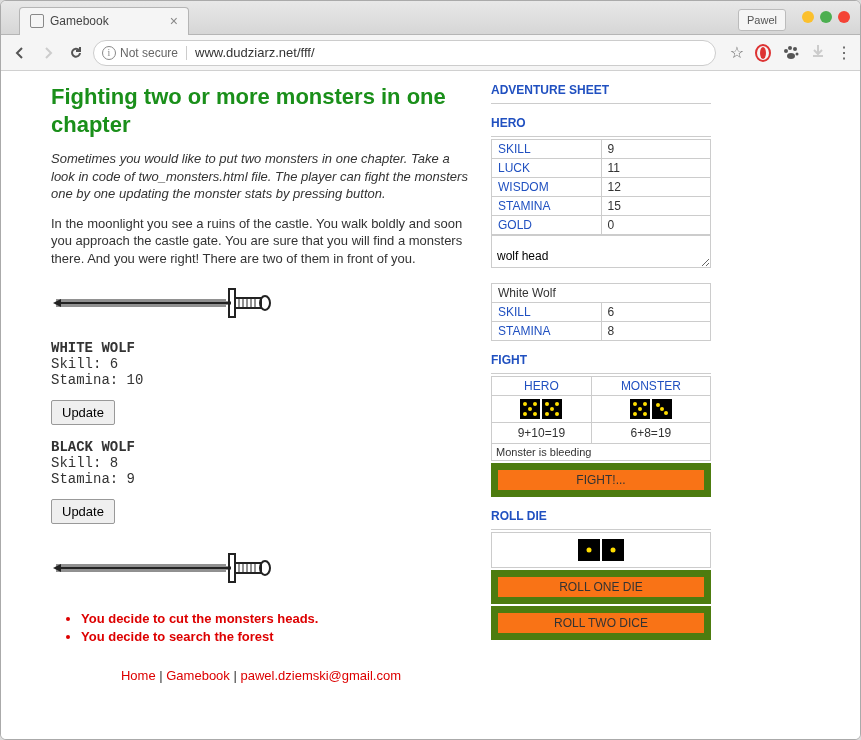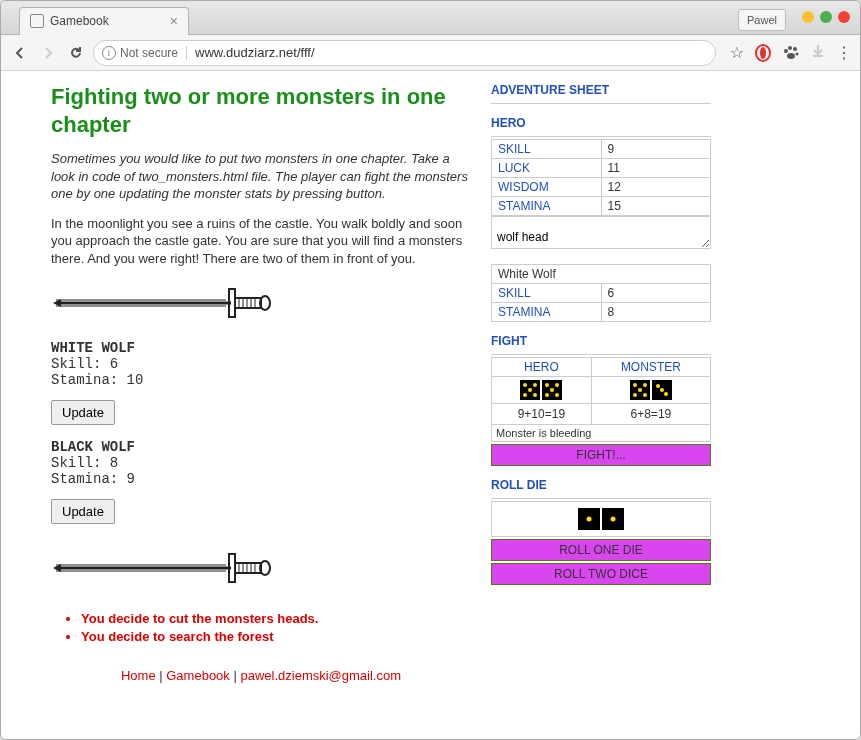--- a/index.html
+++ b/index.html
@@ -66,21 +66,21 @@
     .stat-table { width: 100%; border-collapse: collapse; }
     .stat-table td { border: 1px solid #ccc; padding: 2px 6px; font-size: 12px; }
     .stat-table td:first-child { color: #2050c0; width: 50%; }
     .stat-table td.plain { color: #333; }
     .notes-area { width: 100%; height: 33px; border: 1px solid #ccc; resize: both; font-size: 12px; padding: 13px 5px; font-family: Arial; }
     
     .fight-table { width: 100%; border-collapse: collapse; border: 1px solid #ccc; }
     .fight-table th { color: #2050c0; font-weight: normal; font-size: 12px; border: 1px solid #ccc; padding: 2px; text-align: center; }
     .fight-table td { border: 1px solid #ccc; padding: 3px; text-align: center; font-size: 12px; }
     .dice-wrap { display: flex; justify-content: center; gap: 2px; }
-    .panel-btn { width: 100%; border: 1px solid #4d7c0f; background: #d946ef; color: #333; font-size: 12px; padding: 3px 0; margin-top: 2px; cursor: pointer; }
+    .panel-btn { width: 100%; border: 7px solid #4d7c0f; background: #f97316; color: #333; font-size: 12px; padding: 3px 0; margin-top: 2px; cursor: pointer; }
     .status-row { font-size: 11px; padding: 2px 4px; border: 1px solid #ccc; border-top: none; }
     
     .test-section { border: 1px solid #ccc; padding: 6px; text-align: center; }
     .die-row { display: flex; justify-content: center; gap: 2px; }
   </style>
 </head>
 <body>
 
 <div class="browser-window">
 
@@ -233,20 +233,24 @@
                 <td>LUCK</td>
                 <td class="plain">11</td>
               </tr>
           <tr>
                 <td>WISDOM</td>
                 <td class="plain">12</td>
               </tr>
           <tr>
                 <td>STAMINA</td>
                 <td class="plain">15</td>
+              </tr>
+          <tr>
+                <td>GOLD</td>
+                <td class="plain">0</td>
               </tr>
         </tbody>
           </table>
         <textarea class="notes-area" style="">wolf head</textarea>
       </div>
 
       <div class="panel-section">
         <table class="stat-table">
           <tbody>
               <tr>

